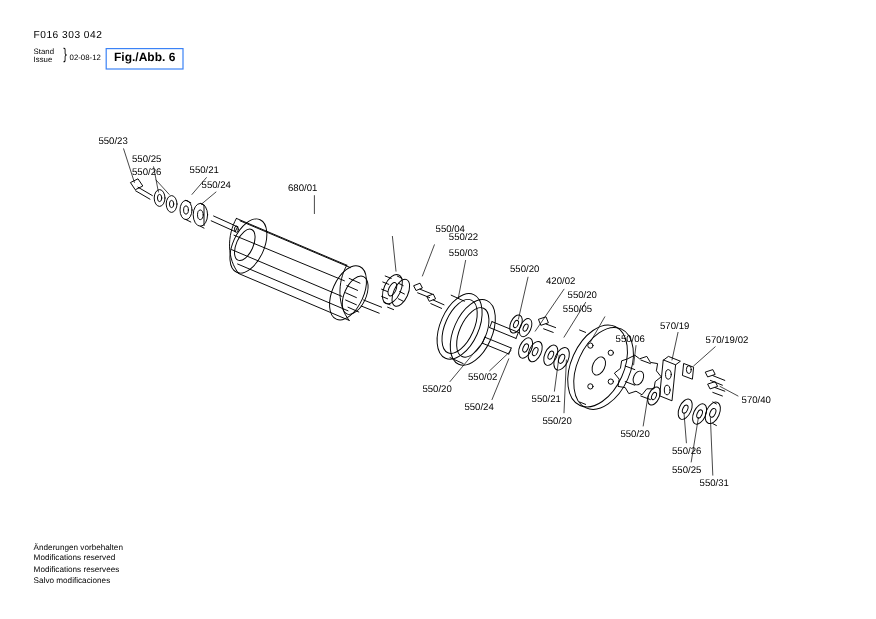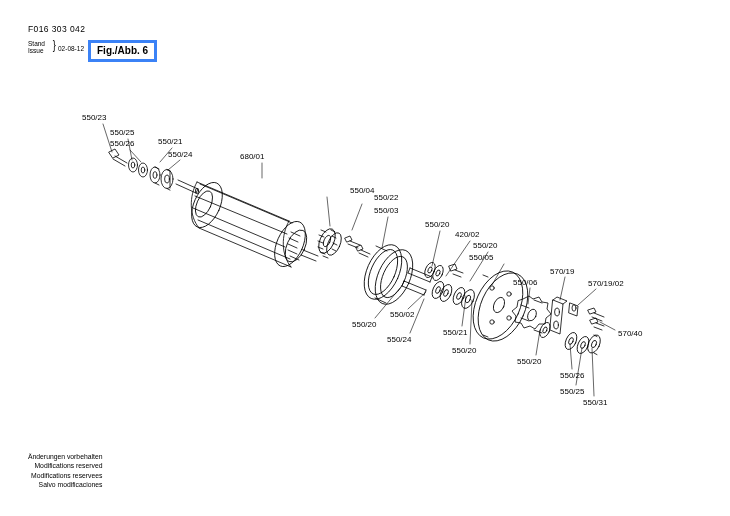--- a/index.html
+++ b/index.html
@@ -11,21 +11,20 @@
     height: 516px;
     background: #ffffff;
     font-family: "Liberation Sans", sans-serif;
     color: #000000;
     overflow: hidden;
   }
   #page {
     position: relative;
     width: 578px;
     height: 516px;
-    text-align: right;
   }
   
   .hdr-partno {
     position: absolute;
     left: 28px;
     top: 24px;
     font-size: 8.5px;
     letter-spacing: 0.4px;
     white-space: nowrap;
   }
@@ -57,21 +56,21 @@
     position: absolute;
     left: 58px;
     top: 45px;
     font-size: 6.5px;
     white-space: nowrap;
   }
   .fig-box {
     position: absolute;
     left: 88px;
     top: 40px;
-    border: 3px solid #3b82f6;
+    border: 1px solid #3b82f6;
     padding: 2px 6px 3px 6px;
     font-size: 10px;
     font-weight: bold;
     line-height: 11px;
     white-space: nowrap;
   }
   
   .footer {
     position: absolute;
     left: 28px;
@@ -311,21 +310,21 @@
     </g>
   </svg>
   </div>
 
   <div class="lbl" style="left:82px;  top:113px;">550/23</div>
   <div class="lbl" style="left:110px; top:128px;">550/25</div>
   <div class="lbl" style="left:110px; top:139px;">550/26</div>
   <div class="lbl" style="left:158px; top:137px;">550/21</div>
   <div class="lbl" style="left:168px; top:150px;">550/24</div>
   <div class="lbl" style="left:240px; top:152px;">680/01</div>
-  <div class="lbl" style="left:314px; top:186px;padding-left:36px;">550/04</div>
+  <div class="lbl" style="left:327px; top:186px;padding-left:36px;">550/04</div>
   <div class="lbl" style="left:350px; top:193px;padding-left:24px;">550/22</div>
   <div class="lbl" style="left:374px; top:206px;">550/03</div>
   <div class="lbl" style="left:425px; top:220px;">550/20</div>
   <div class="lbl" style="left:455px; top:230px;">420/02</div>
   <div class="lbl" style="left:473px; top:241px;">550/20</div>
   <div class="lbl" style="left:469px; top:253px;">550/05</div>
   <div class="lbl" style="left:513px; top:278px;">550/06</div>
   <div class="lbl" style="left:550px; top:267px;">570/19</div>
   <div class="lbl" style="left:588px; top:279px;">570/19/02</div>
   <div class="lbl" style="left:618px; top:329px;">570/40</div>

